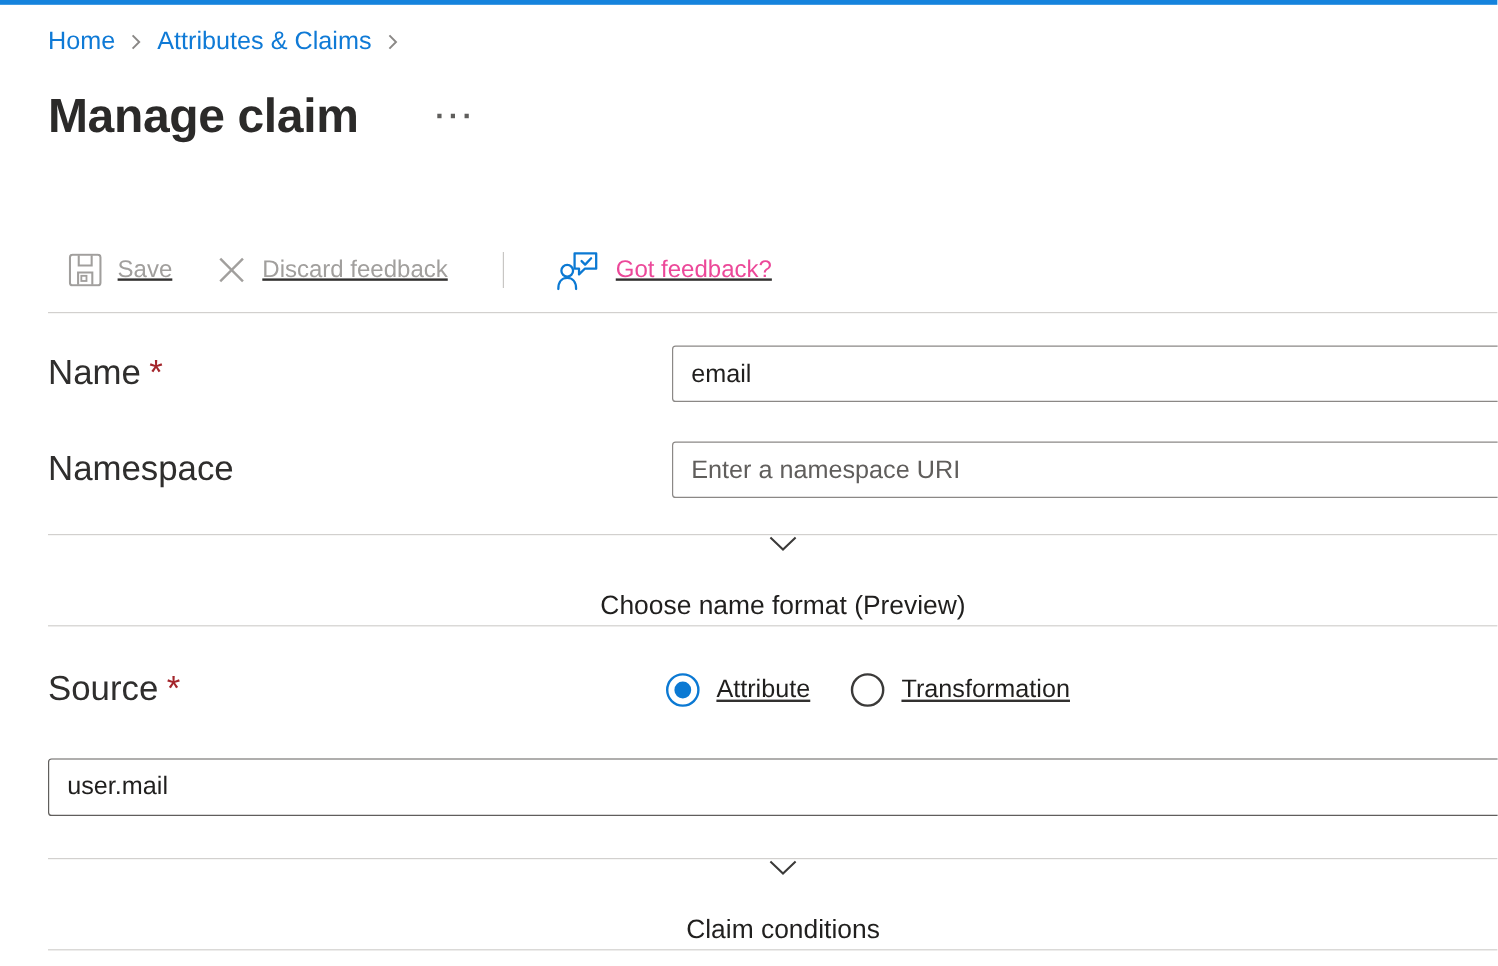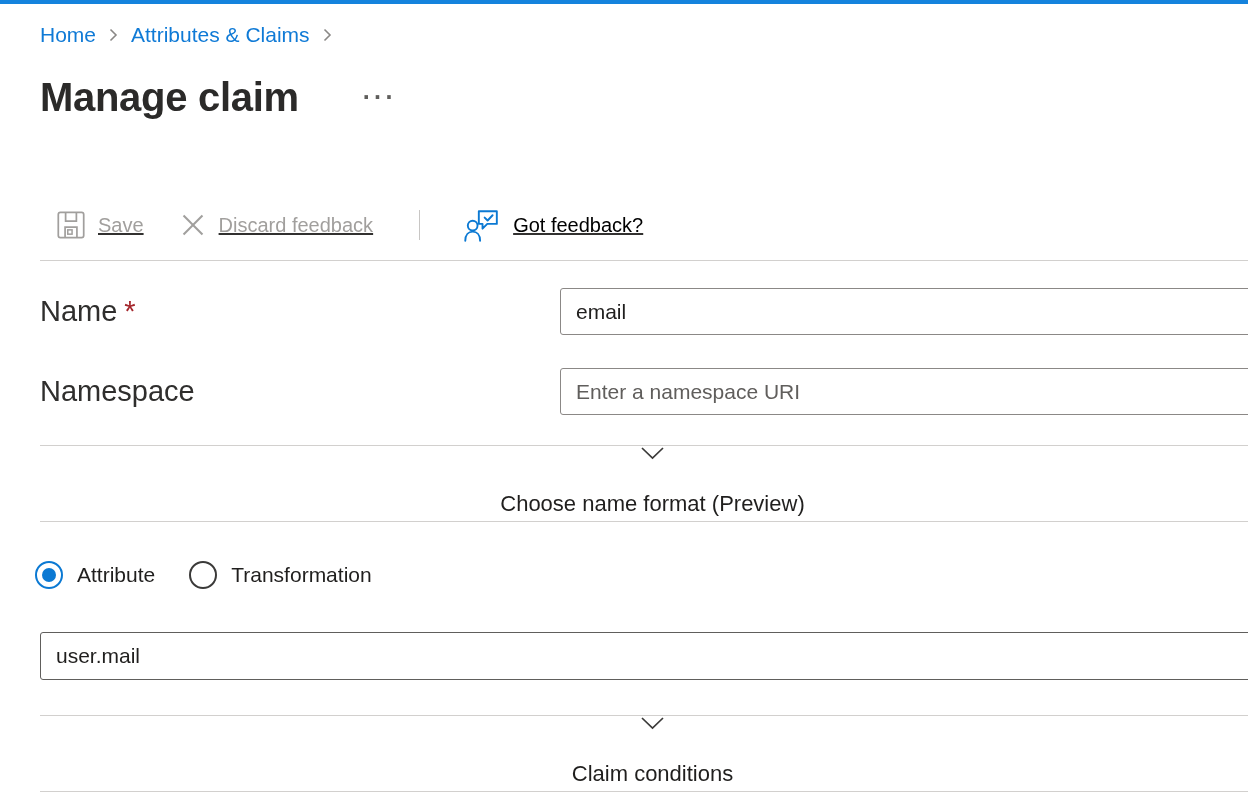--- a/index.html
+++ b/index.html
@@ -21,21 +21,21 @@
 
   
   .title-row { margin-top: 26px; display: flex; align-items: center; }
   .page-title { font-size: 40px; line-height: 48px; font-weight: 700; color: #2b2a29; letter-spacing: -0.3px; }
   .more-dots { margin-left: 64px; color: #5f5e5c; font-size: 25px; font-weight: 700; letter-spacing: 3px; line-height: 1; user-select: none; }
 
   
   .toolbar { margin-top: 78px; height: 52px; display: flex; align-items: center; padding-left: 17px; text-decoration: underline; }
   .tb-btn { display: flex; align-items: center; gap: 13px; background: none; border: none; padding: 0; font-family: inherit; font-size: 20px; cursor: pointer; }
   .tb-btn.is-disabled { color: #a19f9d; cursor: default; }
-  .tb-btn.is-active { color: #000000; }
+  .tb-btn.is-active { color: #ec4899; }
   .tb-btn .ic { display: flex; align-items: center; }
   .btn-discard { margin-left: 36px; }
   .tb-sep { width: 1px; height: 30px; background: #c8c6c4; margin: 0 44px 0 46px; }
 
   .divider { height: 1px; background: #d2d0ce; }
   .div-toolbar { margin-top: 9px; }
   .div-mid { margin-top: 30px; }
   .div-src { margin-top: 35px; }
 
   
@@ -53,21 +53,21 @@
     outline: none; background: #fff;
   }
   .txt-input::placeholder { color: #605e5c; opacity: 1; }
   .txt-input.dark-border { border-color: #605e5c; height: 48px; }
 
   
   .section-head { height: 75px; display: flex; align-items: center; padding-left: 17px; gap: 27px; cursor: pointer; flex-direction: column; }
   .section-title { font-size: 22px; color: #201f1e; }
 
   
-  .radio-group { display: flex; align-items: flex-start; gap: 34px; margin-left: -5px; }
+  .radio-group { display: flex; align-items: flex-start; gap: 34px; margin-left: -5px; text-decoration: underline; }
   .radio-opt { display: flex; align-items: center; gap: 14px; cursor: pointer; }
   .radio-outer { width: 28px; height: 28px; border-radius: 50%; display: flex; align-items: center; justify-content: center; flex: none; }
   .radio-outer.sel { border: 2px solid #0b79d3; }
   .radio-outer.sel .dot { width: 14px; height: 14px; border-radius: 50%; background: #0b79d3; }
   .radio-outer.unsel { border: 2px solid #3b3a39; }
   .radio-label { font-size: 21px; color: #201f1e; }
 </style>
 </head>
 <body>
 
@@ -156,20 +156,23 @@
       <svg width="25" height="14" viewBox="0 0 25 14">
           <polyline points="2,2 12.5,12 23,2" fill="none" stroke="#3b3a39" stroke-width="1.7"></polyline>
         </svg>
     </span>
     <span class="section-title">Choose name format (Preview)</span>
   </div>
 
   <div class="divider"></div>
 
   <div class="form-row row-source">
+    <label class="form-label">
+      <span>Source</span><span class="req">*</span>
+    </label>
     <div class="radio-group">
       <div class="radio-opt">
         <span class="radio-outer sel">
             <span class="dot"></span>
           </span>
         <span class="radio-label">Attribute</span>
       </div>
       <div class="radio-opt">
         <span class="radio-outer unsel"></span>
         <span class="radio-label">Transformation</span>

